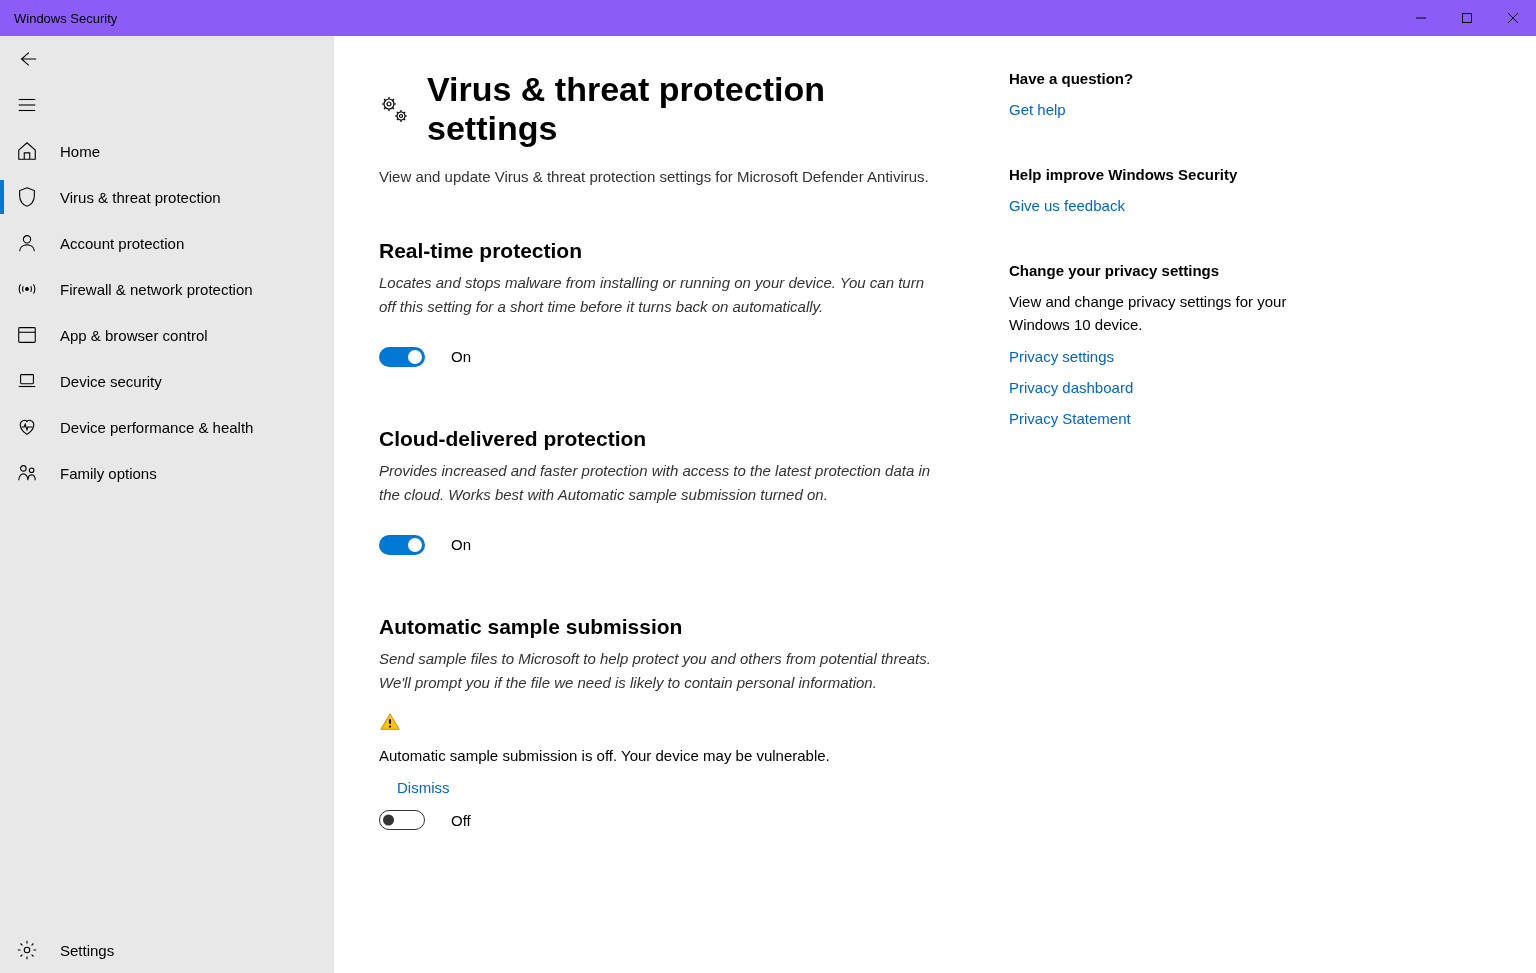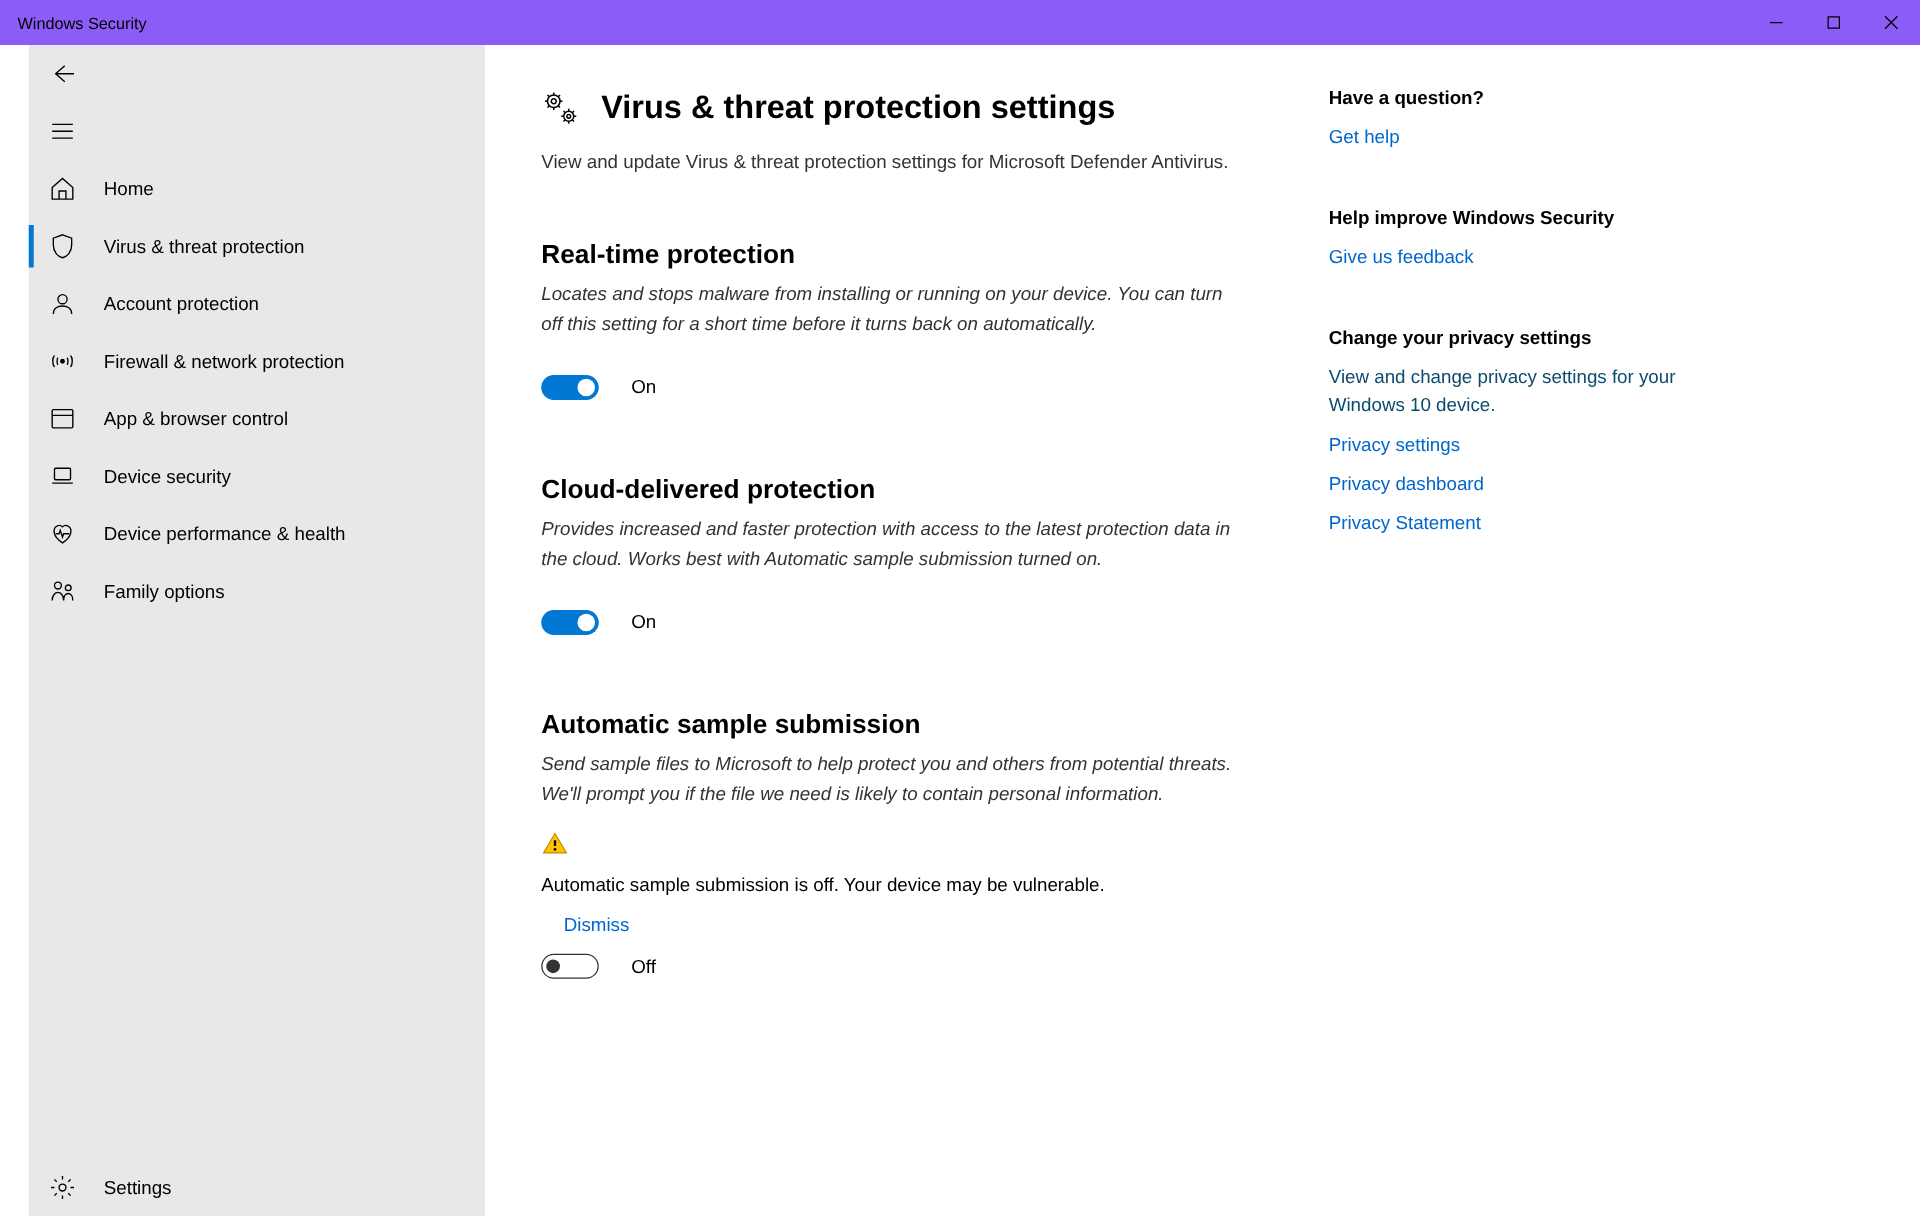--- a/index.html
+++ b/index.html
@@ -10,36 +10,36 @@
   .titlebar { height: 36px; display: flex; align-items: center; background: #8b5cf6; flex-shrink: 0; }
   .title-left { padding-left: 14px; font-size: 13px; color: #000; }
   .title-spacer { flex: 1; }
   .win-btn { width: 46px; height: 36px; display: flex; align-items: center; justify-content: center; }
   .win-btn svg { width: 12px; height: 12px; stroke: #000; stroke-width: 1; fill: none; }
 
   
   .body-row { flex: 1; display: flex; min-height: 0; }
 
   
-  .sidebar { width: 365px; background: #e8e8e8; display: flex; flex-direction: column; margin-left: 23px; }
+  .sidebar { width: 334px; background: #e8e8e8; display: flex; flex-direction: column; }
   .side-btn { height: 46px; display: flex; align-items: center; padding-left: 16px; gap: 22px; font-size: 15px; color: #000; cursor: pointer; position: relative; }
   .side-btn.active::before { content:""; position:absolute; left:0; top:6px; bottom:6px; width:4px; background:#0078d4; }
   .side-icon { width: 22px; height: 22px; display:flex; align-items:center; justify-content:center; flex-shrink:0; }
   .side-icon svg { width: 22px; height: 22px; stroke:#000; stroke-width:1.2; fill:none; }
   .spacer-vert { flex: 1; }
 
   
   .content-wrapper { flex: 1; display: flex; flex-direction: row; padding-top: 34px; padding-left: 45px; overflow: auto; }
   .main-col { width: 580px; padding-right: 20px; }
   .right-col { margin-left: 50px; width: 280px; }
 
   .page-header { display: flex; align-items: center; gap: 18px; margin-bottom: 18px; }
   .page-header .hdr-icon { width: 30px; height: 30px; display:flex; align-items:center; justify-content:center; }
   .page-header .hdr-icon svg { width:30px; height:30px; stroke:#000; stroke-width:1.2; fill:none; }
-  .page-title { font-size: 26px; font-weight: 600; }
+  .page-title { font-size: 34px; font-weight: 600; }
   .page-desc { font-size: 15px; color:#333; line-height:1.5; margin-bottom: 50px; max-width:560px; }
 
   .section { margin-bottom: 60px; }
   .section h2 { font-size: 21px; font-weight: 600; margin-bottom: 8px; }
   .section-desc { font-size: 15px; color:#333; line-height:1.6; max-width:560px; margin-bottom: 28px; font-style: italic; }
 
   .toggle-row { display:flex; align-items:center; gap: 26px; }
   .toggle { width: 46px; height: 20px; border-radius: 10px; position:relative; cursor:pointer; }
   .toggle.on { background:#0078d4; }
   .toggle.on::after { content:""; position:absolute; right:3px; top:3px; width:14px; height:14px; background:#fff; border-radius:50%; }
@@ -49,21 +49,21 @@
 
   .warning-row { display:flex; align-items:flex-start; gap: 12px; margin-top:-12px; margin-bottom:14px;flex-direction:column; }
   .warning-icon { width:22px; height:22px; flex-shrink:0; }
   .warning-icon svg { width:22px; height:22px; }
   .warning-text { flex:1; font-size:15px; line-height:1.5; color:#000; }
   .dismiss-link { font-size:15px; color:#0066cc; cursor:pointer; margin-left:18px; }
 
   
   .right-section { margin-bottom: 46px; }
   .right-section h3 { font-size:15px; font-weight:600; margin-bottom:12px; }
-  .right-desc { font-size:15px; line-height:1.5; margin-bottom:10px; color:#0c4a6e; }
+  .right-desc { font-size:15px; line-height:1.5; margin-bottom:10px; color:#000000; }
   .link { font-size:15px; color:#0066cc; cursor:pointer; display:block; margin-bottom:10px; line-height:1.4; }
 
 </style>
 </head>
 <body>
 
 <div class="titlebar">
   <div class="title-left">Windows Security</div>
   <div class="title-spacer"></div>
   <div class="win-btn">

